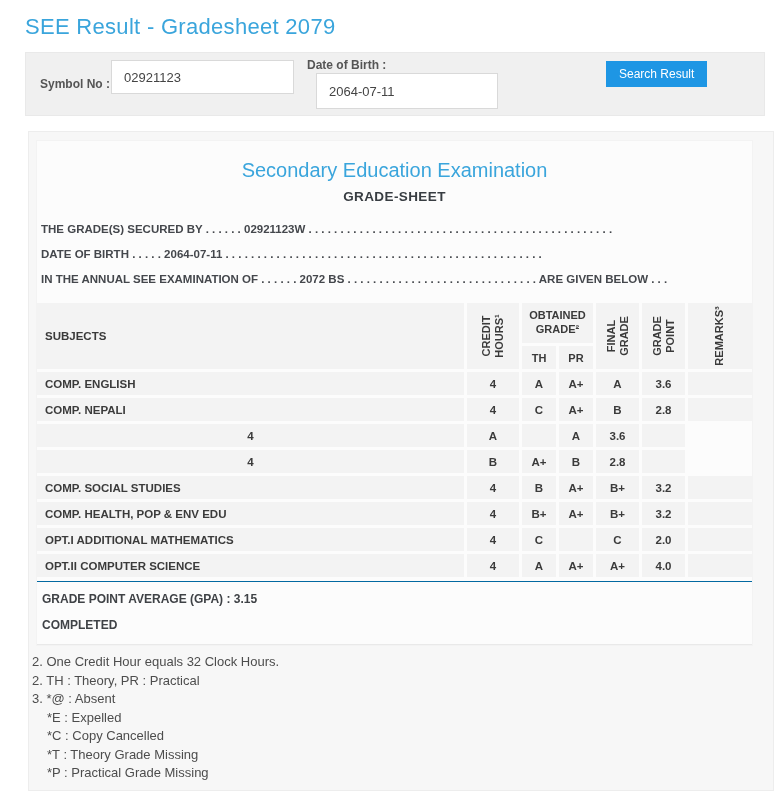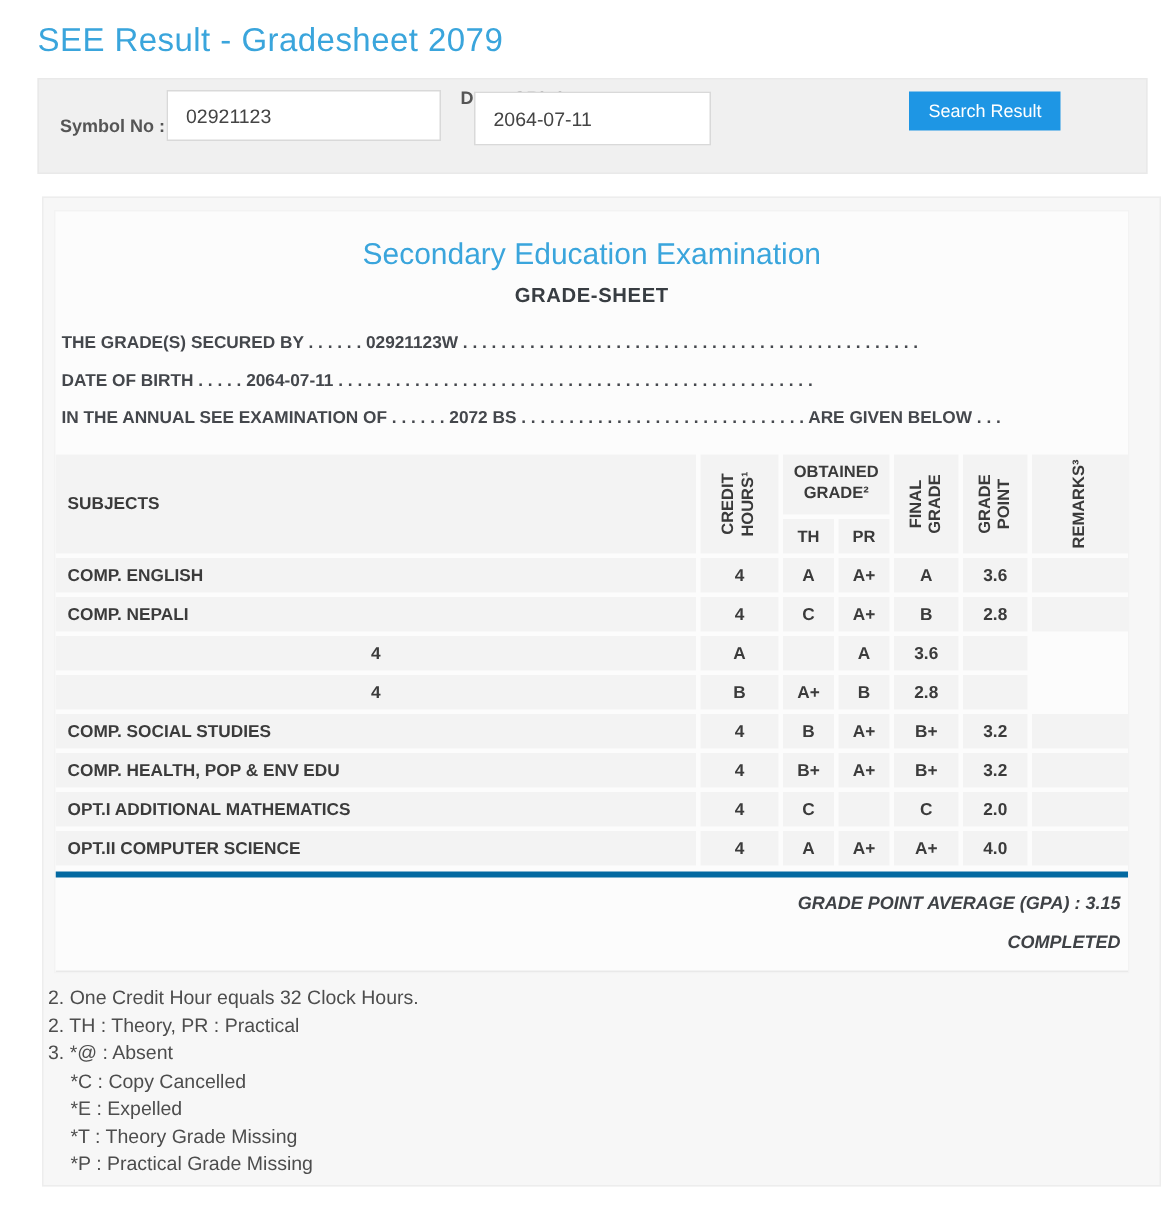--- a/index.html
+++ b/index.html
@@ -20,21 +20,21 @@
 
   
   .search-bar { position: relative; margin-left: 25px; width: 740px; height: 64px;
     background: var(--bar-bg); border: 1px solid #e9e9e9; }
   .search-bar label { font-size: 12px; font-weight: 700; color: #555; }
   .lbl-symbol { position: absolute; left: 14px; top: 24px; }
   .inp { background: #fff; border: 1px solid #d9d9d9; font-size: 13px; color: #444;
     padding: 0 12px; outline: none; }
   .inp-symbol { position: absolute; left: 85px; top: 7px; width: 183px; height: 34px; }
   .dob-label { position: absolute; left: 281px; top: 5px; }
-  .inp-dob { position: absolute; left: 290px; top: 8px; width: 158px; height: 36px; }
+  .inp-dob { position: absolute; left: 290px; top: 20px; width: 182px; height: 36px; }
   .btn-search { position: absolute; left: 560px; top: 8px; height: 26px; padding: 0 13px;
     background: var(--btn-blue); color: #fff; border: none; font-size: 12px;
     font-family: "Liberation Sans", sans-serif; cursor: pointer; margin-left: 20px; }
 
   
   .panel { margin: 15px 0 0 28px; width: 746px; height: 660px;
     background: var(--panel-bg); border: 1px solid #ededed; padding: 8px 7px 0; }
   .sheet { background: var(--sheet-bg); border: 1px solid #f3f3f3; width: 717px;
     padding-top: 18px; overflow: hidden; }
   .exam-title { text-align: center; font-size: 20px; font-weight: 400;
@@ -59,22 +59,22 @@
     line-height: 1.2; }
   .c-obtained { display: flex; align-items: center; justify-content: center;
     grid-column: 3 / 5; text-align: center; white-space: pre-line; line-height: 1.25; }
   .c-sub { display: flex; align-items: center; justify-content: center; }
   .g-row { margin-top: 3px; height: 23px; }
   .bc { background: var(--cell-bg); color: #3b3b3b; font-size: 11.5px; font-weight: 700;
     display: flex; align-items: center; justify-content: center; }
   .bc.subject { justify-content: flex-start; padding-left: 8px; }
 
   
-  .summary { margin-top: 4px; border-top: 4px solid #0369a1; border-bottom: 1px solid #e9e9e9;
-    padding: 10px 5px 12px; text-align: right; font-style: italic; }
+  .summary { margin-top: 4px; border-top: 1px solid #0369a1; border-bottom: 1px solid #e9e9e9;
+    padding: 10px 5px 12px; text-align: left; }
   .gpa-line { font-size: 12px; font-weight: 700; color: #3f4246; }
   .status-line { font-size: 12px; font-weight: 700; color: #3f4246; margin-top: 12px; }
 
   
   .footnotes { margin: 7px 0 0 -4px; }
   .fn { font-size: 13px; color: #4d4d4d; line-height: 18.5px; }
   .fn-indent { padding-left: 15px; }
 </style>
 </head>
 <body>
@@ -207,18 +207,18 @@
     <div class="summary">
       <div class="gpa-line">GRADE POINT AVERAGE (GPA) : 3.15</div>
       <div class="status-line">COMPLETED</div>
     </div>
   </div>
 
   <div class="footnotes">
       <div class="fn">2. One Credit Hour equals 32 Clock Hours.</div>
       <div class="fn">2. TH : Theory, PR : Practical</div>
       <div class="fn">3. *@ : Absent</div>
+      <div class="fn fn-indent">*E : Expelled</div>
       <div class="fn fn-indent">*C : Copy Cancelled</div>
-      <div class="fn fn-indent">*E : Expelled</div>
       <div class="fn fn-indent">*T : Theory Grade Missing</div>
       <div class="fn fn-indent">*P : Practical Grade Missing</div>
     </div>
 </div>
 
 </body></html>

